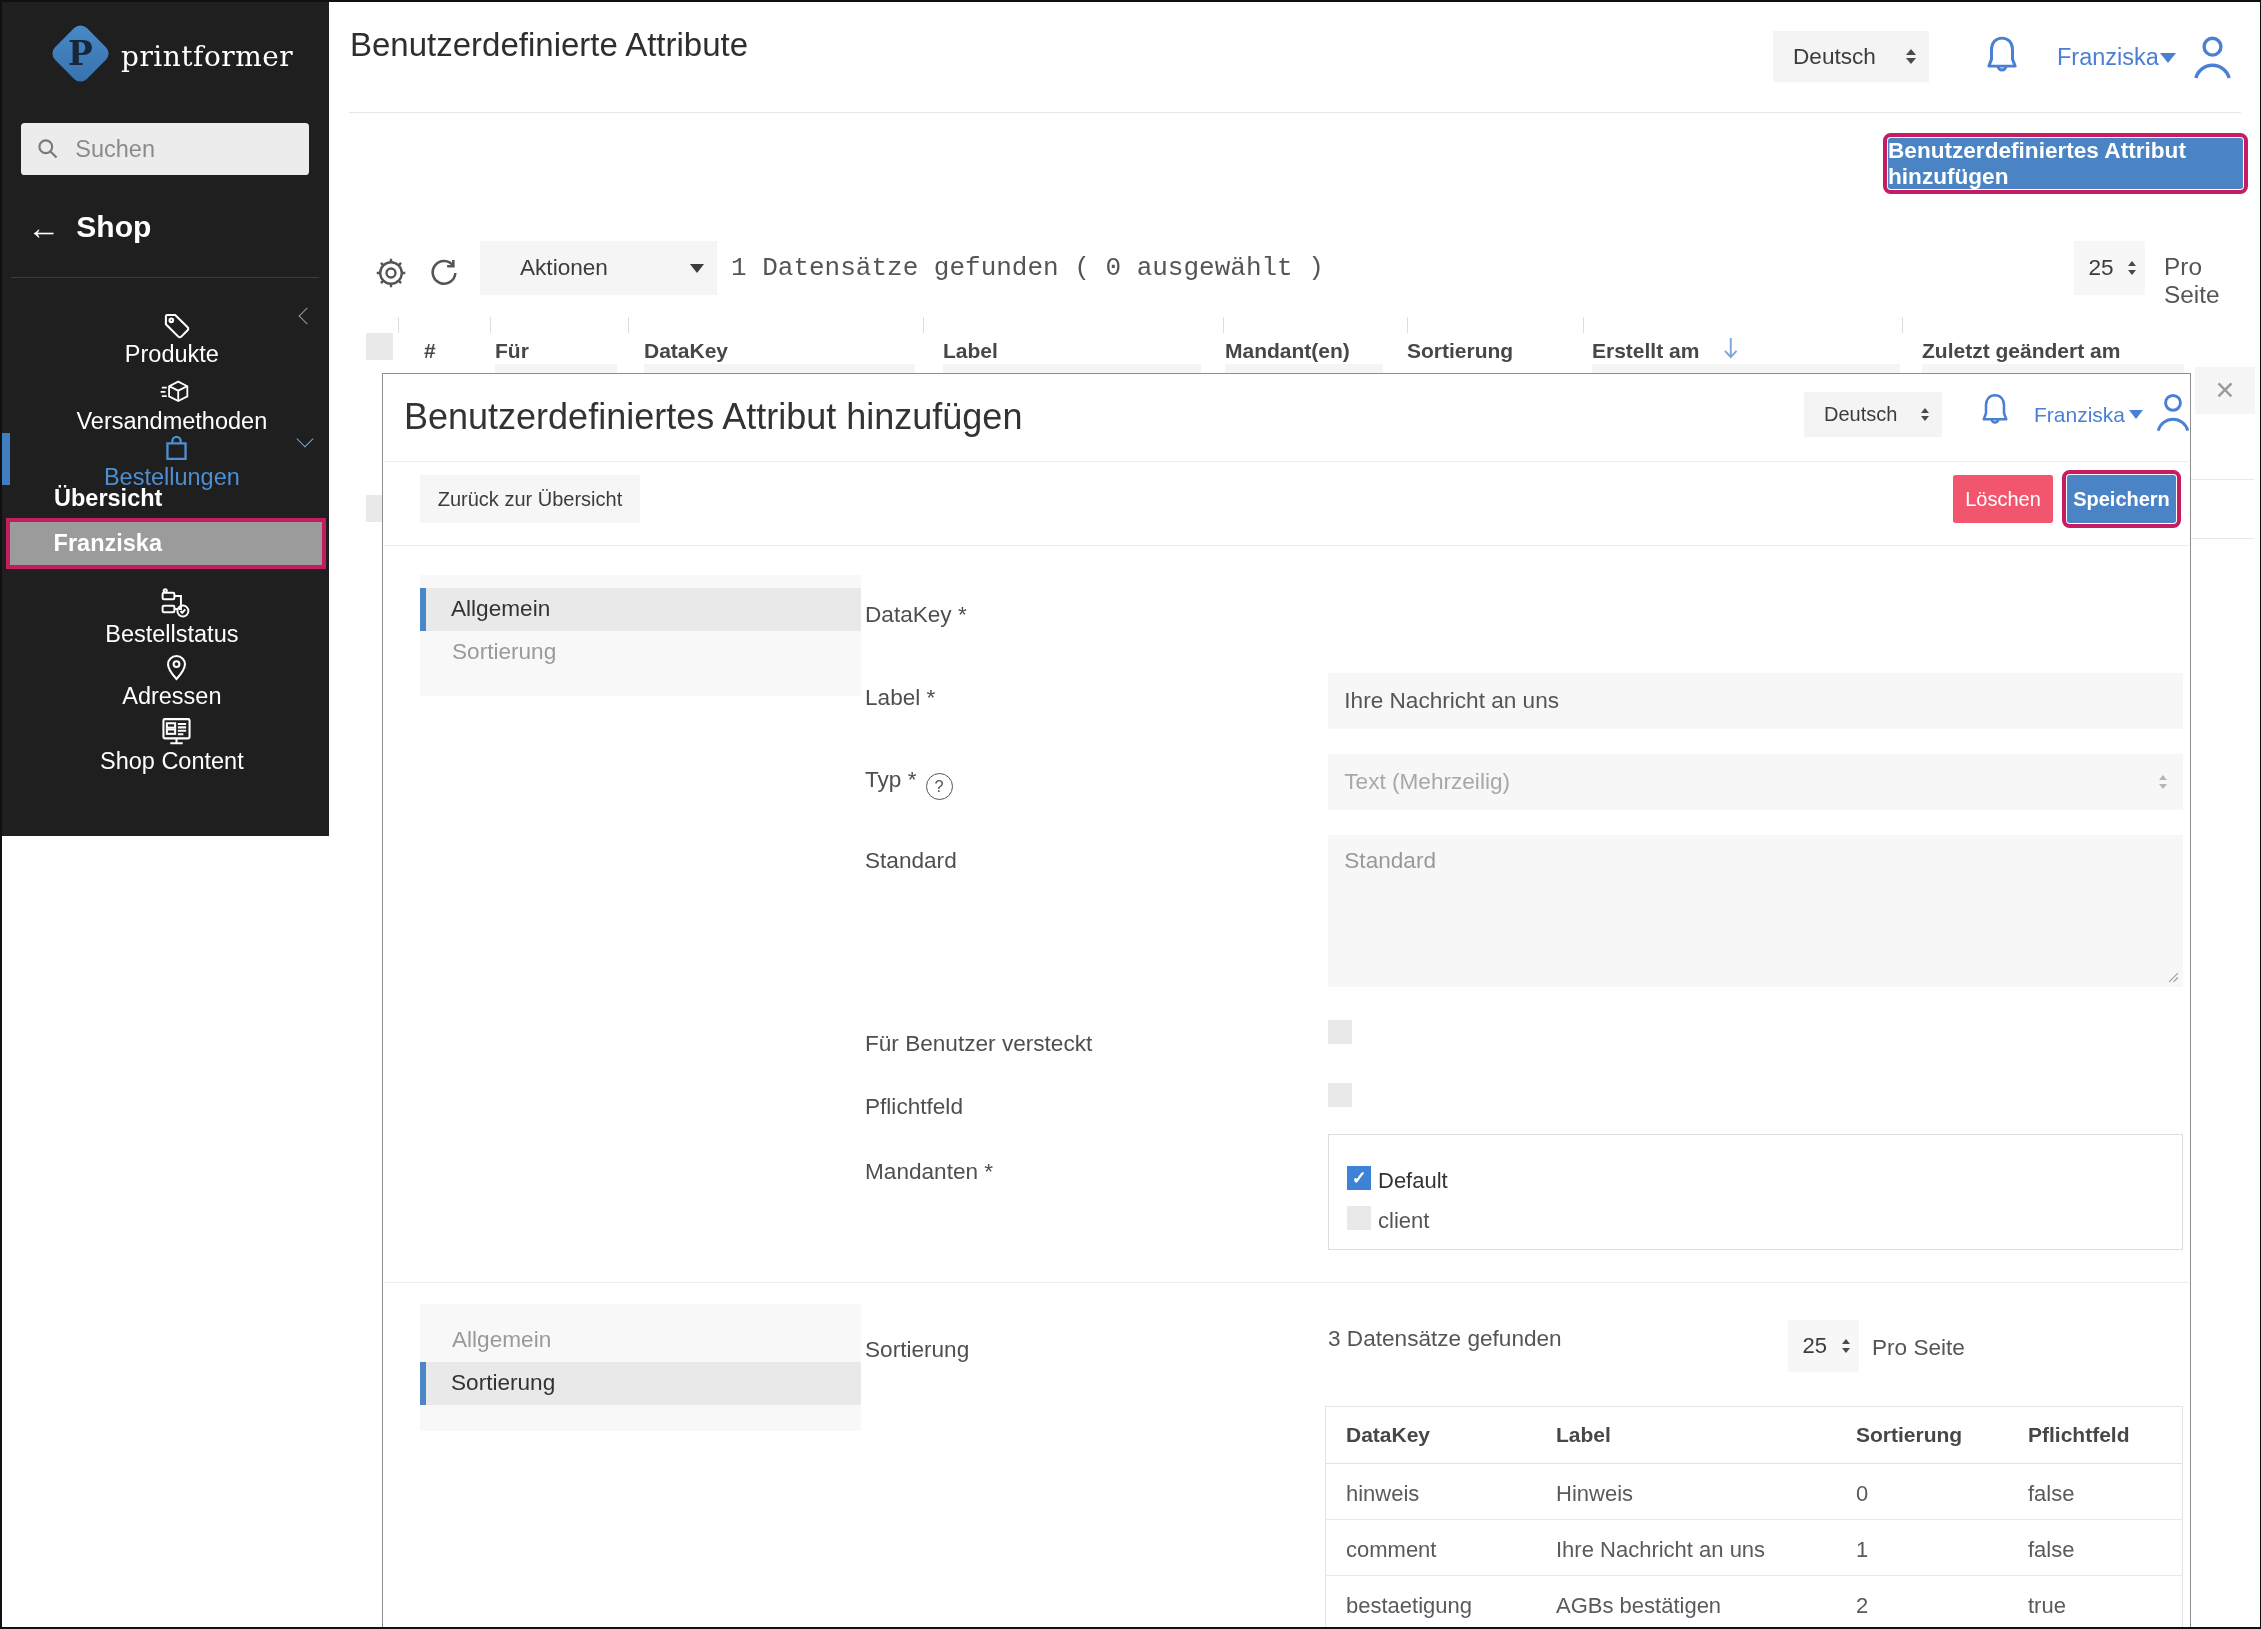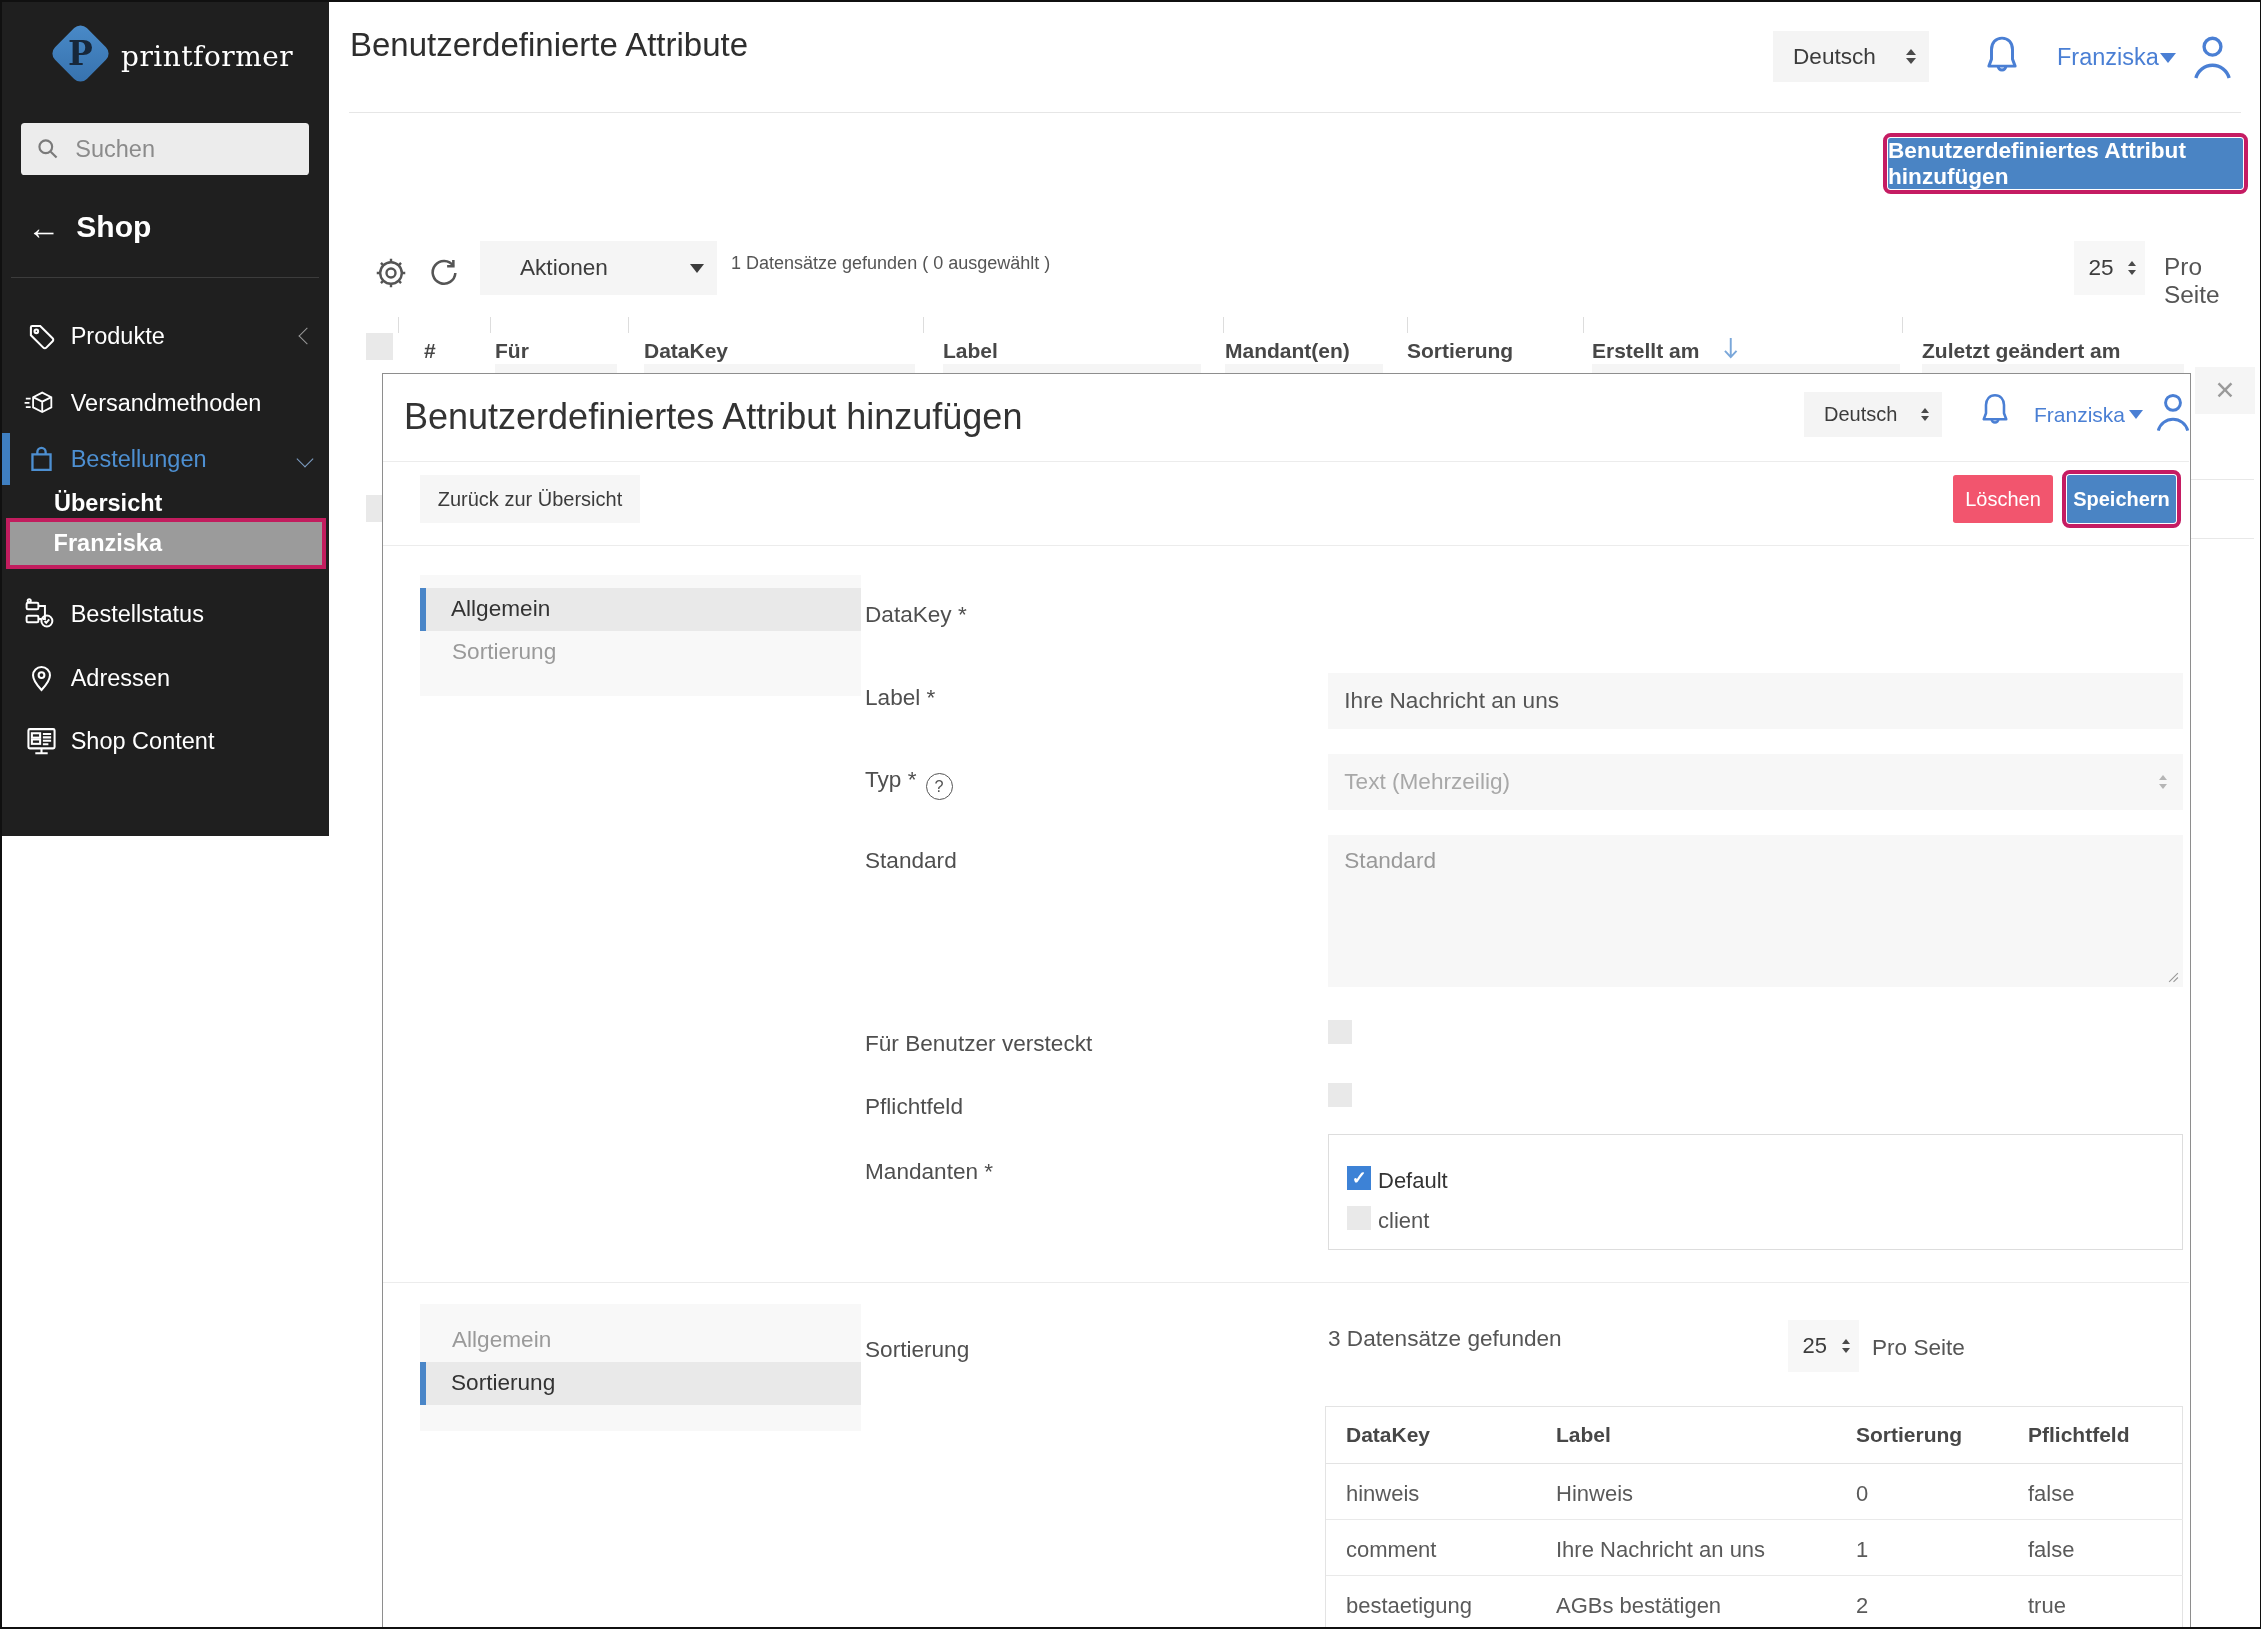--- a/index.html
+++ b/index.html
@@ -15,21 +15,21 @@
     justify-content:center;color:#17273a;font-size:33px;font-weight:700;font-family:"DejaVu Serif",serif;}
   .brand{position:absolute;left:119px;top:38px;color:#fff;font-size:28px;
     font-family:"DejaVu Serif","Liberation Serif",serif;letter-spacing:0.5px;}
   .search{position:absolute;left:19px;top:121px;width:288px;height:52px;background:#ececec;border-radius:3.6px;
     display:flex;align-items:center;padding:0 0 0 14.5px;box-sizing:border-box;}
   .search-text{color:#8b8b8b;font-size:23.5px;margin-left:16.3px;}
   .shop-row{position:absolute;left:25px;top:208px;display:flex;align-items:center;color:#fff;}
   .shop-arrow{font-size:33px;line-height:1;}
   .shop-label{font-size:30px;font-weight:600;margin-left:16.3px;}
   .side-div{position:absolute;left:9px;top:275px;width:308px;height:0;border-top:0.9px solid #3c3c3c;}
-  .mi{position:absolute;left:0;width:327px;height:52px;display:flex;align-items:center;}
+  .mi{position:absolute;left:0;width:327px;height:52px;display:flex;align-items:center;flex-direction:column;}
   .mi .ic{width:34px;height:34px;margin-left:22px;display:flex;align-items:center;justify-content:center;}
   .mi .lb{color:#fff;font-size:23.5px;margin-left:12.7px;white-space:nowrap;}
   .mi.active .lb{color:#4d8fd1;}
   .blue-bar{position:absolute;left:0;top:431px;width:8.1px;height:52px;background:#3f7fc1;}
   .sub-lb{position:absolute;left:52px;color:#fff;font-size:23.5px;font-weight:600;}
   .attr-item{position:absolute;left:3.6px;top:516px;width:312px;height:43px;background:#9b9b9b;
     border:4.5px solid #c21d5e;display:flex;align-items:center;}
   .attr-item span{color:#fff;font-size:23.5px;font-weight:600;margin-left:44px;}
   .chev{display:inline-block;width:11px;height:11px;border-right:1.8px solid #9a9a9a;border-bottom:1.8px solid #9a9a9a;}
   .chev.left{transform:rotate(135deg);}
@@ -216,21 +216,21 @@
   </svg>
   <svg class="abs" style="left:425px;top:253px;" width="34" height="36" viewBox="0 0 24 24" fill="none" stroke="#555" stroke-width="1.8">
     <path d="M18.6 7 A8 8 0 1 0 20 12"></path>
     <path d="M18.6 2.8 v4.4 h-4.4" fill="none"></path>
   </svg>
 
   <div class="sel abs" style="left:478px;top:239px;width:237px;height:54px;font-size:22.6px;background:#f5f5f5;">
     <span class="txt" style="margin-left:20px;">Aktionen</span>
     <span class="caret" style="border-top-color:#3c3c3c;border-left-width:7.2px;border-right-width:7.2px;border-top-width:9px;"></span>
   </div>
-  <span class="muted abs" style="left:729px;top:251px;font-size:18px;">1 Datensätze gefunden ( 0 ausgewählt )</span>
+  <span class="muted abs" style="left:729px;top:251px;font-size:26px;font-family:Liberation Mono, monospace;">1 Datensätze gefunden ( 0 ausgewählt )</span>
 
   <div class="sel abs" style="left:2072px;top:239px;width:71px;height:54px;font-size:22.6px;background:#f7f7f7;padding:0 9px 0 14.5px;">
     <span class="txt">25</span>
     <span class="updown">
         <i class="up" style="border-bottom-width:5.4px;border-left-width:4.5px;border-right-width:4.5px;"></i>
         <i class="dn" style="border-top-width:5.4px;border-left-width:4.5px;border-right-width:4.5px;"></i>
       </span>
   </div>
   <span class="muted abs" style="left:2162px;top:251px;font-size:24.4px;">Pro Seite</span>
 

